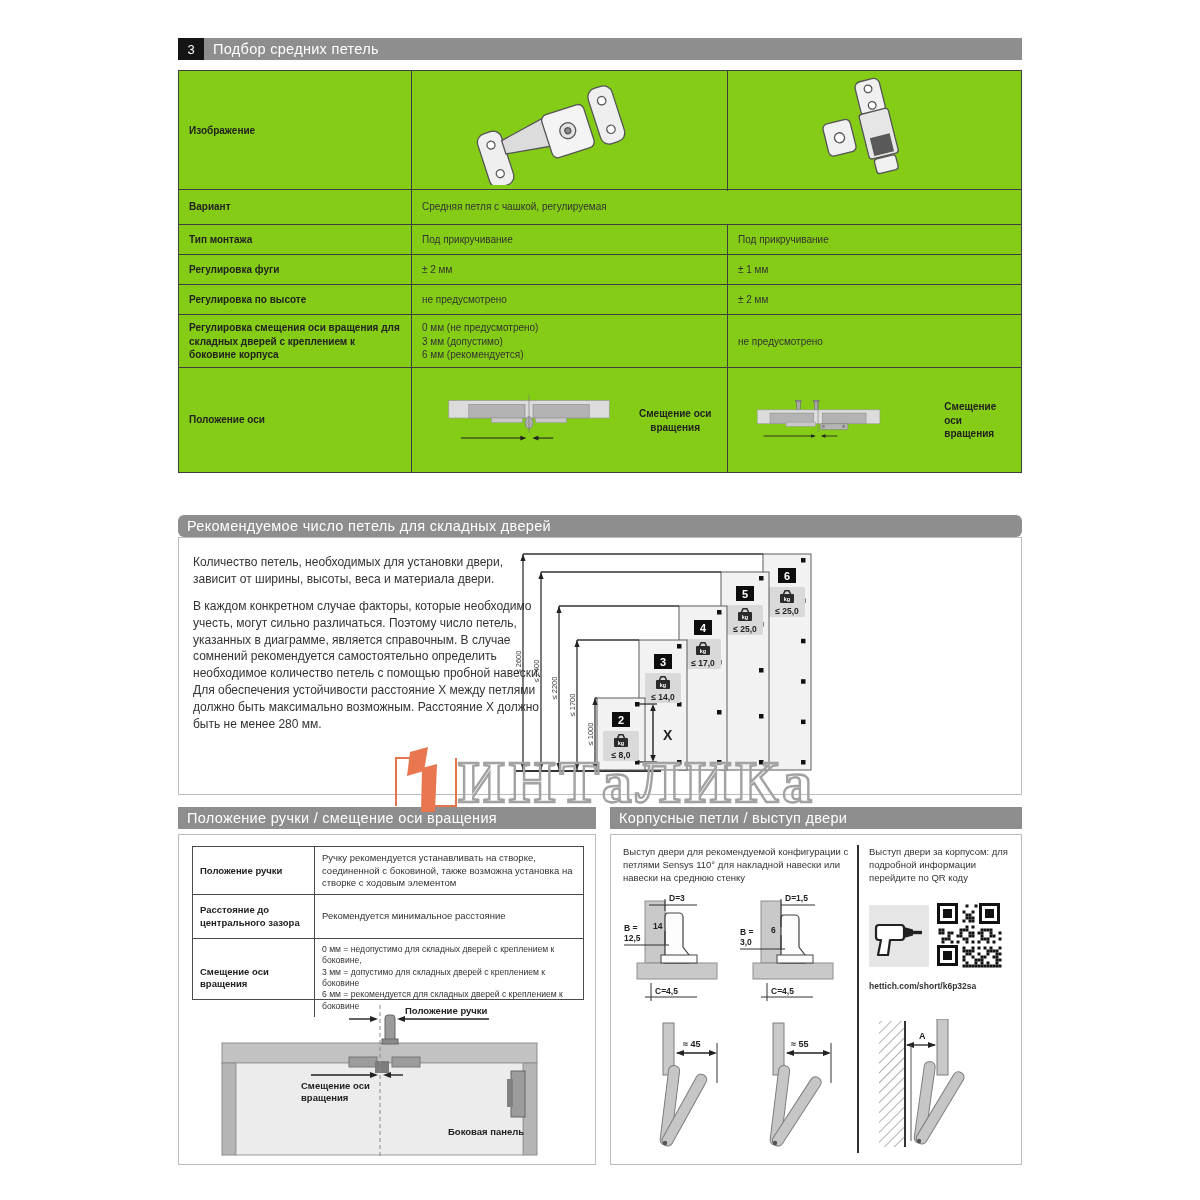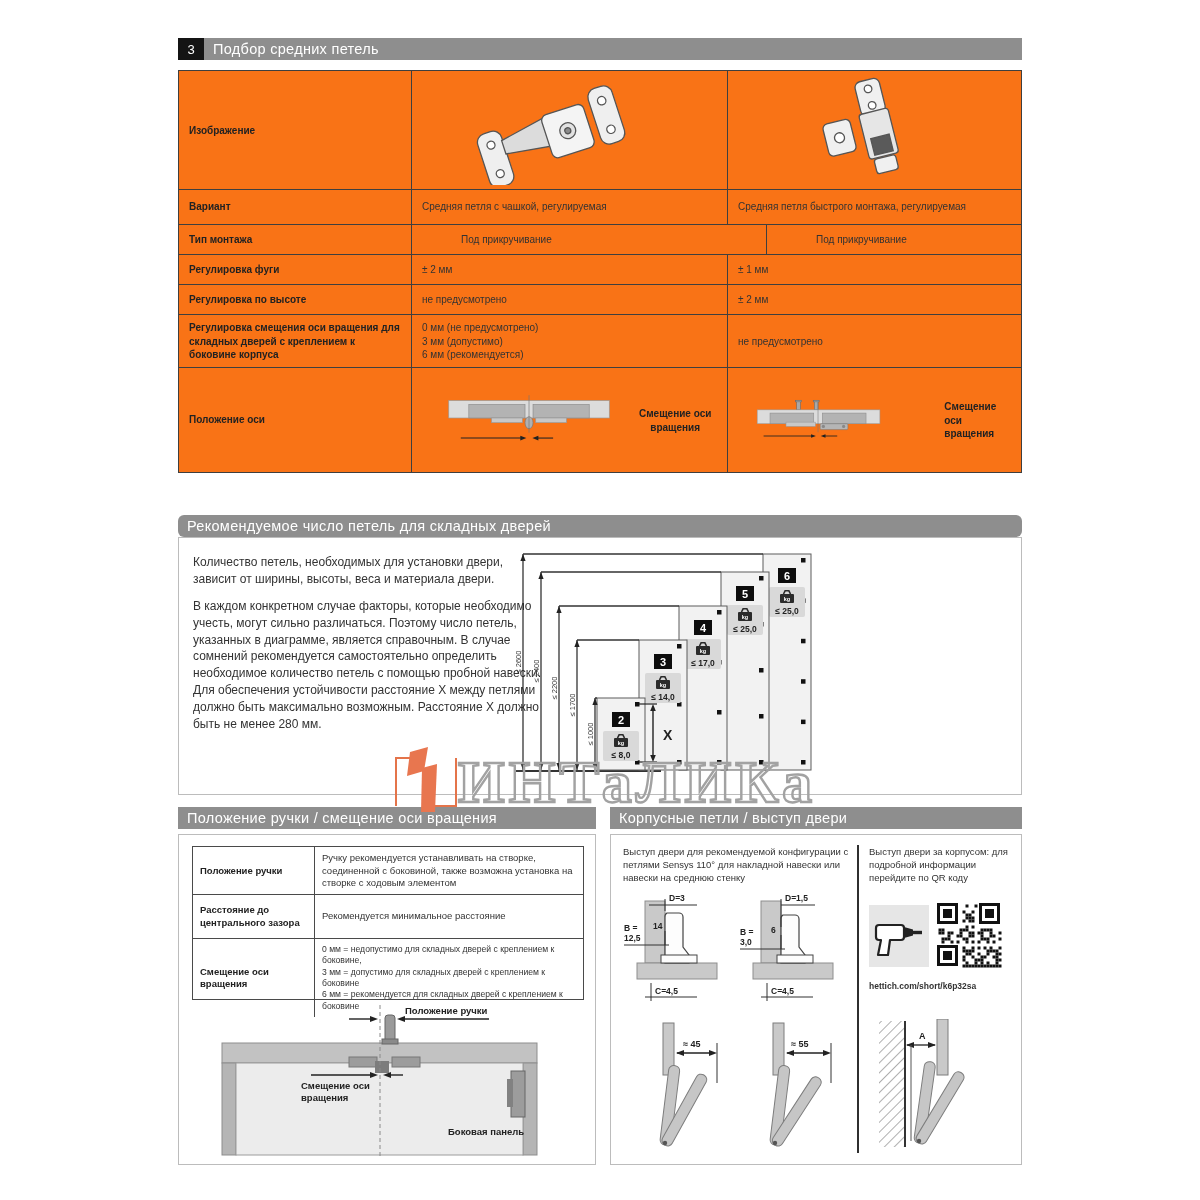--- a/index.html
+++ b/index.html
@@ -7,21 +7,21 @@
   body { font-family:"Liberation Sans", sans-serif; color:#333; }
   .page { position:relative; width:1200px; height:1200px; background:#fff; overflow:hidden; }
 
   
   .sec-bar { position:absolute; background:#8e8e8e; color:#fff; font-size:14.5px; letter-spacing:.3px;
              display:flex; align-items:center; padding-left:9px; height:22px; }
   .num-box { position:absolute; background:#141414; color:#fff; font-size:13px; display:flex;
              align-items:center; justify-content:center; height:22px; width:26px; }
 
   
-  .t1 { position:absolute; left:178px; top:70px; width:844px; border:1px solid #3f3f3f; background:#f97316; }
+  .t1 { position:absolute; left:178px; top:70px; width:844px; border:1px solid #3f3f3f; background:#84cc16; }
   .t1-row { display:grid; grid-template-columns:233px 316px 293px; border-bottom:1px solid #3f3f3f; }
   .t1-row:last-child { border-bottom:none; }
   .t1 .cell { border-right:1px solid #3f3f3f; padding:6px 10px; display:flex; align-items:center;
               font-size:10px; line-height:1.35; }
   .t1 .cell:last-child { border-right:none; }
   .t1 .lab { font-weight:bold; color:#222; }
   .pre { white-space:pre-line; }
   .img-cell { justify-content:center; }
   .axis-cell { position:relative; display:block; padding:4px 0 0 0; }
   .axis-cap { font-weight:bold; font-size:10px; color:#222; text-align:center; margin-top:1px; }
@@ -89,23 +89,22 @@
             <rect x="-14" y="-20" width="30" height="46" rx="3" fill="#e6e6e6"></rect>
             <rect x="-8" y="6" width="19" height="17" fill="#5a5a5a"></rect>
             <rect x="-10" y="27" width="22" height="15" rx="3"></rect>
           </g>
         </svg>
       </div>
     </div>
     <div class="t1-row" style="height:35px;">
       <div class="cell lab">Вариант</div>
       <div class="cell">Средняя петля с чашкой, регулируемая</div>
-      <div class="cell">Средняя петля быстрого монтажа, регулируемая</div>
-    </div>
-    <div class="t1-row" style="height:30px;gap:39px;">
+    </div>
+    <div class="t1-row" style="height:30px;">
       <div class="cell lab">Тип монтажа</div>
       <div class="cell">Под прикручивание</div>
       <div class="cell">Под прикручивание</div>
     </div>
     <div class="t1-row" style="height:30px;">
       <div class="cell lab">Регулировка фуги</div>
       <div class="cell">± 2 мм</div>
       <div class="cell">± 1 мм</div>
     </div>
     <div class="t1-row" style="height:30px;">

